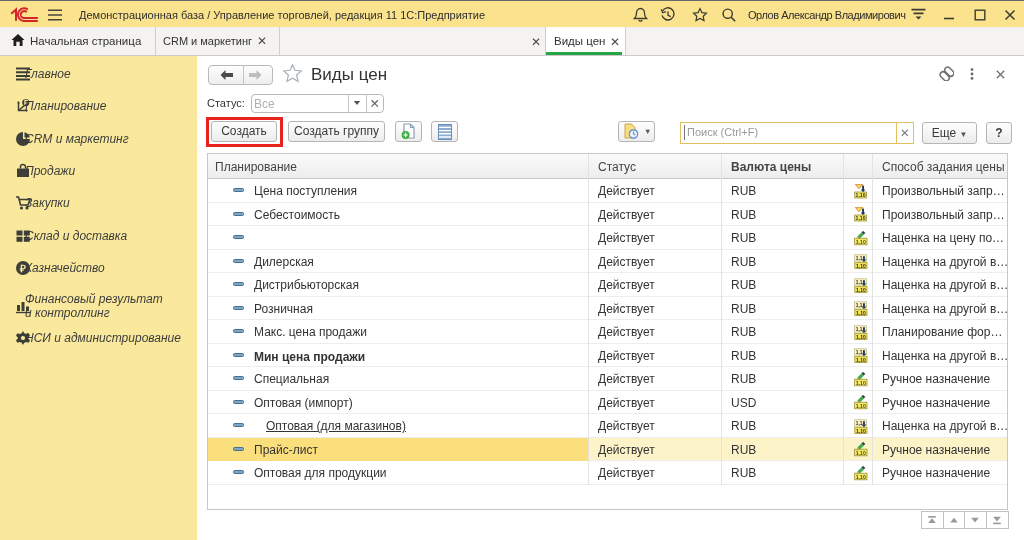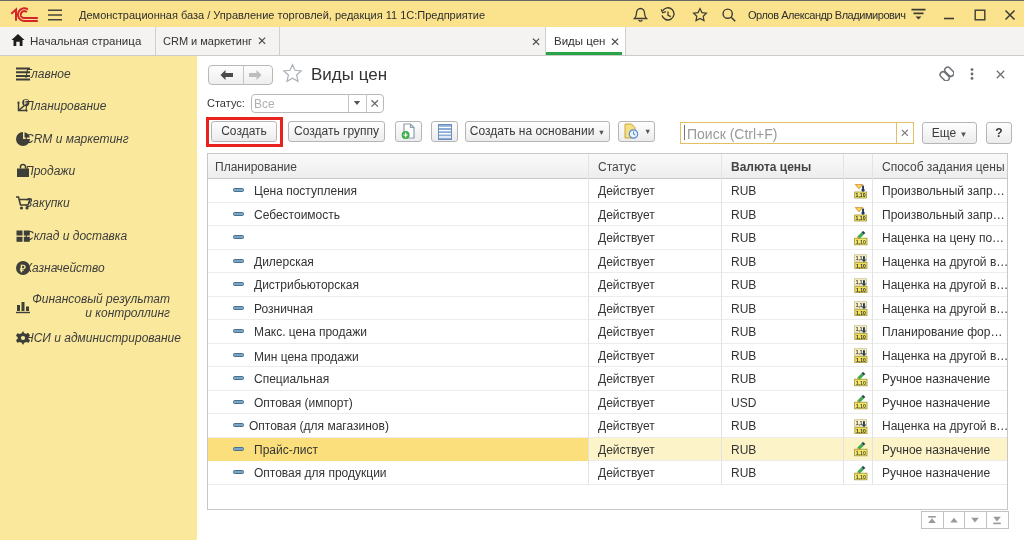--- a/index.html
+++ b/index.html
@@ -134,21 +134,21 @@
     <circle cx="8" cy="8" r="7" fill="#3f3f39"></circle>
     <text x="8" y="11.7" font-size="10" font-family="Liberation Sans" font-weight="bold" fill="#fae99d" text-anchor="middle">₽</text>
   </svg>
   <div class="mitem" style="top:205px">Казначейство</div>
   <svg class="micon" style="top:242px" viewBox="0 0 16 16">
     <rect x="2" y="7" width="3" height="6" fill="#3f3f39"></rect>
       <rect x="6.5" y="4" width="3" height="9" fill="#3f3f39"></rect>
       <rect x="11" y="8.5" width="3" height="4.5" fill="#3f3f39"></rect>
     <path d="M1,14.5 H15" stroke="#3f3f39" stroke-width="1.4"></path>
   </svg>
-  <div class="mitem" style="top:237px;width:145px;line-height:13.5px;text-align:right;">Финансовый результат и контроллинг</div>
+  <div class="mitem" style="top:237px;width:145px;line-height:13.5px;">Финансовый результат и контроллинг</div>
   <svg class="micon" style="top:274px" viewBox="0 0 16 16">
     <path d="M8,1 L9.3,3.2 A5,5 0 0 1 11.2,4 L13.7,3.3 L15,5.7 L13.2,7.4 A5,5 0 0 1 13.2,8.6 L15,10.3 L13.7,12.7 L11.2,12 A5,5 0 0 1 9.3,12.8 L8,15 L6.7,12.8 A5,5 0 0 1 4.8,12 L2.3,12.7 L1,10.3 L2.8,8.6 A5,5 0 0 1 2.8,7.4 L1,5.7 L2.3,3.3 L4.8,4 A5,5 0 0 1 6.7,3.2 Z" fill="#3f3f39"></path>
     <circle cx="8" cy="8" r="2.1" fill="#fae99d"></circle>
   </svg>
   <div class="mitem" style="top:275px">НСИ и администрирование</div>
 </div>
 <div id="content">
 
   <div class="abs" style="left:11px;top:9px;width:65px;height:20px;border:1px solid #b9b9b9;border-radius:4px;background:linear-gradient(#fdfdfd,#eee);"></div>
   <div class="abs" style="left:46px;top:9px;width:1px;height:20px;background:#c4c4c4;"></div>
@@ -197,31 +197,30 @@
     <circle cx="4.6" cy="12" r="4" fill="#3fae49"></circle>
     <path d="M2.4,12 H6.8 M4.6,9.8 V14.2" stroke="#fff" stroke-width="1.2"></path>
   </svg>
   <div class="btn" style="left:234px;top:65px;width:27px;height:21px;"></div>
   <svg class="abs" style="left:241px;top:68px" width="14" height="16" viewBox="0 0 14 16">
     <rect x="0.5" y="0.5" width="13" height="15" fill="#89add4" stroke="#6a8fbb"></rect>
     <g stroke="#fff" stroke-width="1.4">
         <path d="M1,3.4 H13 M1,6.6 H13 M1,9.8 H13 M1,13 H13"></path>
       </g>
   </svg>
-  <div class="btn" style="left:268px;top:65px;width:145px;height:21px;line-height:19px;">Создать на основании <span style="font-size:7.5px;color:#555;">▼</span></div>
   <div class="btn" style="left:421px;top:65px;width:37px;height:21px;"></div>
   <svg class="abs" style="left:426px;top:67px" width="16" height="17" viewBox="0 0 16 17">
     <path d="M2,1 H8.5 L12,4.5 V15 H2 Z" fill="#f7dd84" stroke="#c9a93a" stroke-width="1"></path>
     <circle cx="10.5" cy="11" r="4.2" fill="#eef4fb" stroke="#5a8fd0" stroke-width="1.2"></circle>
     <path d="M10.5,8.5 V11 L12.3,12" fill="none" stroke="#5a8fd0" stroke-width="1.1"></path>
   </svg>
   <div class="abs" style="left:447px;top:71px;font-size:7.5px;color:#555;">▼</div>
   <div class="abs" style="left:483px;top:66px;width:234px;height:22px;border:1px solid #e2bf63;background:#fff;"></div>
   <div class="abs" style="left:487px;top:69px;width:1px;height:15px;background:#777;"></div>
-  <div class="abs" style="left:490px;top:70px;font-size:14px;color:#9a9a9a;">Поиск (Ctrl+F)</div>
+  <div class="abs" style="left:490px;top:70px;font-size:11px;color:#9a9a9a;">Поиск (Ctrl+F)</div>
   <div class="abs" style="left:699px;top:66px;width:1px;height:22px;background:#e2bf63;"></div>
   <div class="abs" style="left:703px;top:70px;font-size:11.5px;color:#777;">✕</div>
   <div class="btn" style="left:725px;top:66px;width:55px;height:22px;line-height:20px;">Еще <span style="font-size:8px;color:#555;">▼</span></div>
   <div class="btn" style="left:789px;top:66px;width:26px;height:22px;line-height:20px;font-weight:bold;">?</div>
 
   <div class="abs" style="left:10px;top:97px;width:801px;height:357px;border:1px solid #c7c7c7;"></div>
   <div class="abs" style="left:11px;top:98px;width:799px;height:25px;background:linear-gradient(#fafafa,#ededed);border-bottom:1px solid #c7c7c7;"></div>
   <div class="cell" style="left:18px;top:104px;color:#444;">Планирование</div>
   <div class="cell" style="left:401px;top:104px;color:#444;">Статус</div>
   <div class="cell" style="left:534px;top:104px;color:#444;font-weight:bold;">Валюта цены</div>
@@ -321,21 +320,21 @@
         <rect x="0.3" y="0.8" width="12.2" height="6.2" fill="#faf3c8" stroke="#bfb378" stroke-width="0.7"></rect>
         <text x="5.2" y="6" font-size="4.8" font-weight="bold" fill="#2a2a3a" text-anchor="middle" font-family="Liberation Sans">1,1</text>
         <rect x="9" y="2.2" width="1.9" height="3.6" fill="#1f3a52"></rect>
         <path d="M7.7,5.4 L12.2,5.4 L9.95,8.2 Z" fill="#1f3a52"></path>
         <rect x="0.8" y="8.3" width="12.2" height="6.2" fill="#efe15a" stroke="#a5982f" stroke-width="0.8"></rect>
         <text x="6.9" y="13.5" font-size="5" font-weight="bold" fill="#2a2a3a" text-anchor="middle" font-family="Liberation Sans">1,10</text>
       </svg>
   <div class="cell" style="left:685px;top:269.0px;width:130px;">Планирование фор…</div>
   <div class="abs" style="left:11px;top:287.5px;width:799px;height:23.5px;background:#fff;border-bottom:1px solid #ececec;"></div>
   <div class="abs" style="left:36px;top:296.5px;width:11px;height:4px;background:#7aa5c4;border:1px solid #49708e;border-radius:1.5px;"></div>
-  <div class="cell" style="left:57px;top:294px;">Мин цена продажи</div>
+  <div class="cell" style="left:57px;top:294px;font-weight:bold;">Мин цена продажи</div>
   <div class="cell" style="left:401px;top:292.5px;">Действует</div>
   <div class="cell" style="left:534px;top:292.5px;">RUB</div>
   <svg class="abs" style="left:657px;top:292.0px" width="14" height="15" viewBox="0 0 14 15">
         <rect x="0.3" y="0.8" width="12.2" height="6.2" fill="#faf3c8" stroke="#bfb378" stroke-width="0.7"></rect>
         <text x="5.2" y="6" font-size="4.8" font-weight="bold" fill="#2a2a3a" text-anchor="middle" font-family="Liberation Sans">1,1</text>
         <rect x="9" y="2.2" width="1.9" height="3.6" fill="#1f3a52"></rect>
         <path d="M7.7,5.4 L12.2,5.4 L9.95,8.2 Z" fill="#1f3a52"></path>
         <rect x="0.8" y="8.3" width="12.2" height="6.2" fill="#efe15a" stroke="#a5982f" stroke-width="0.8"></rect>
         <text x="6.9" y="13.5" font-size="5" font-weight="bold" fill="#2a2a3a" text-anchor="middle" font-family="Liberation Sans">1,10</text>
       </svg>
@@ -365,21 +364,21 @@
         <text x="6.8" y="12.6" font-size="5.2" font-weight="bold" fill="#4a4a3a" text-anchor="middle" font-family="Liberation Sans">1,10</text>
         <g transform="rotate(45 6.5 4.5)">
           <rect x="5" y="-0.6" width="3.2" height="2.4" fill="#2e4456"></rect>
           <rect x="5" y="1.8" width="3.2" height="5.6" fill="#3fae4a"></rect>
           <path d="M5,7.4 h3.2 l-1.6,2.6 z" fill="#e8983a"></path>
         </g>
       </svg>
   <div class="cell" style="left:685px;top:339.5px;width:130px;">Ручное назначение</div>
   <div class="abs" style="left:11px;top:358.0px;width:799px;height:23.5px;background:#fff;border-bottom:1px solid #ececec;"></div>
   <div class="abs" style="left:36px;top:367.0px;width:11px;height:4px;background:#7aa5c4;border:1px solid #49708e;border-radius:1.5px;"></div>
-  <div class="cell" style="left:52px;top:363.0px;">Оптовая (для магазинов)</div>
+  <div class="cell" style="left:69px;top:363.0px;text-decoration:underline;">Оптовая (для магазинов)</div>
   <div class="cell" style="left:401px;top:363.0px;">Действует</div>
   <div class="cell" style="left:534px;top:363.0px;">RUB</div>
   <svg class="abs" style="left:657px;top:362.5px" width="14" height="15" viewBox="0 0 14 15">
         <rect x="0.3" y="0.8" width="12.2" height="6.2" fill="#faf3c8" stroke="#bfb378" stroke-width="0.7"></rect>
         <text x="5.2" y="6" font-size="4.8" font-weight="bold" fill="#2a2a3a" text-anchor="middle" font-family="Liberation Sans">1,1</text>
         <rect x="9" y="2.2" width="1.9" height="3.6" fill="#1f3a52"></rect>
         <path d="M7.7,5.4 L12.2,5.4 L9.95,8.2 Z" fill="#1f3a52"></path>
         <rect x="0.8" y="8.3" width="12.2" height="6.2" fill="#efe15a" stroke="#a5982f" stroke-width="0.8"></rect>
         <text x="6.9" y="13.5" font-size="5" font-weight="bold" fill="#2a2a3a" text-anchor="middle" font-family="Liberation Sans">1,10</text>
       </svg>

